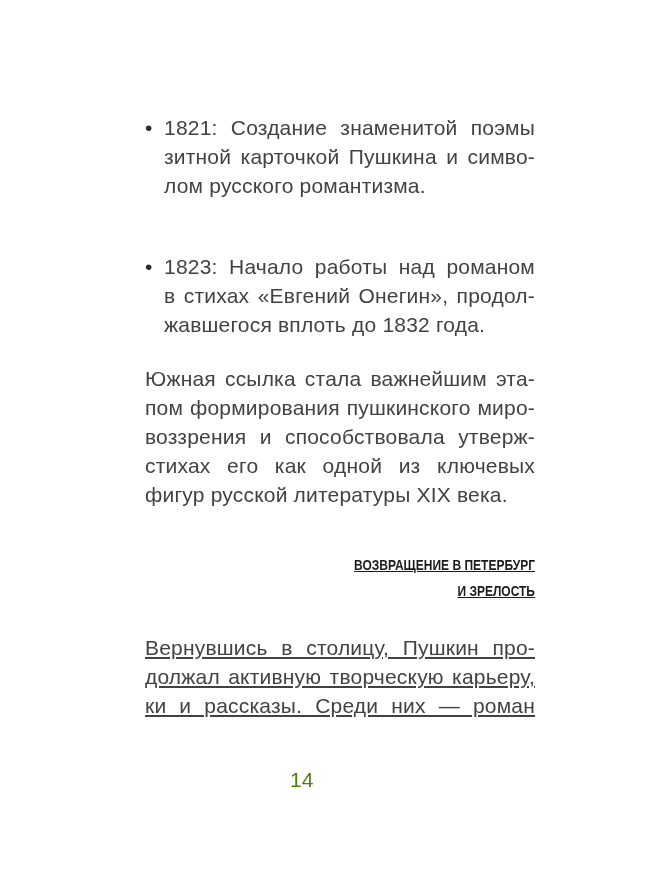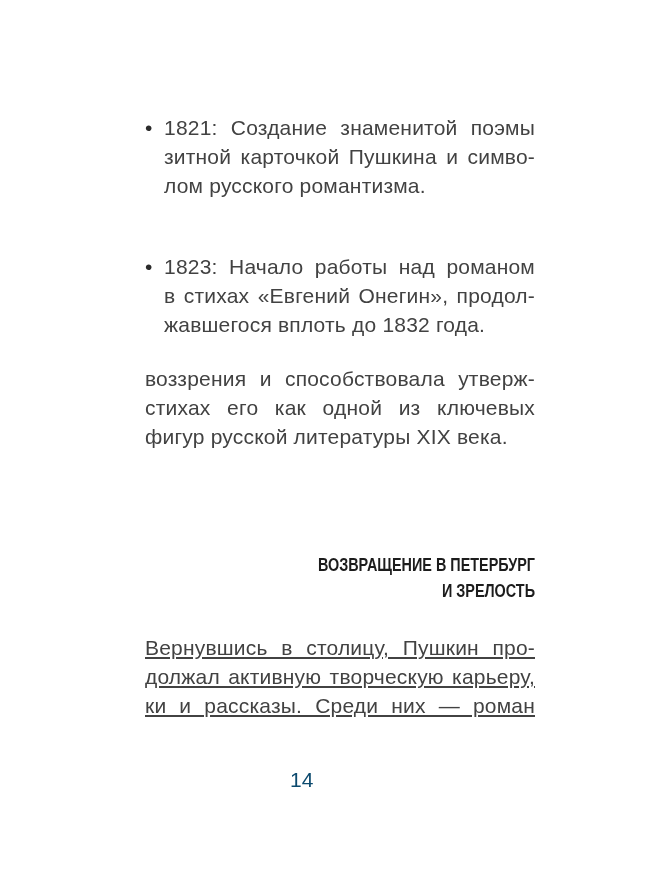--- a/index.html
+++ b/index.html
@@ -45,43 +45,44 @@
   .bullet-marker {
     position: absolute;
     left: 0;
     top: 0;
     line-height: 29px;
     color: #2b2b2b;
   }
   .heading {
     font-weight: bold;
     color: #1c1c1c;
-    font-size: 18px;
+    font-size: 15px;
     line-height: 26px;
     letter-spacing: 0px;
+    text-decoration: underline;
   }
   .heading .line {
     text-align: right;
     text-align-last: right;
     transform: scaleX(0.8);
     transform-origin: 100% 50%;
     white-space: nowrap;
   }
   #block-bullet-1821 { top: 113px; }
   #block-bullet-1823 { top: 252px; }
   #block-para-exile  { top: 364px; }
   #block-heading     { top: 552px; }
   #block-para-return { top: 633px; text-decoration: underline; }
   .page-number {
     position: absolute;
     left: 145px;
     top: 765px;
     font-size: 21px;
     line-height: 29px;
-    color: #0c4a6e;
+    color: #4d7c0f;
   }
 </style>
 </head>
 <body>
 
 <main class="content">
 
   <div class="block bullet-item" id="block-bullet-1821">
     <span class="bullet-marker">•</span>
     <div>
@@ -94,20 +95,22 @@
   <div class="block bullet-item" id="block-bullet-1823">
     <span class="bullet-marker">•</span>
     <div>
         <div class="line">1823: Начало работы над романом</div>
         <div class="line">в стихах «Евгений Онегин», продол-</div>
         <div class="line last">жавшегося вплоть до 1832 года.</div>
       </div>
   </div>
 
   <div class="block" id="block-para-exile">
+      <div class="line">Южная ссылка стала важнейшим эта-</div>
+      <div class="line">пом формирования пушкинского миро-</div>
       <div class="line">воззрения и способствовала утверж-</div>
       <div class="line">стихах его как одной из ключевых</div>
       <div class="line last">фигур русской литературы XIX века.</div>
     </div>
 
   <div class="block heading" id="block-heading">
       <div class="line">ВОЗВРАЩЕНИЕ В ПЕТЕРБУРГ</div>
       <div class="line last">И ЗРЕЛОСТЬ</div>
     </div>
 

